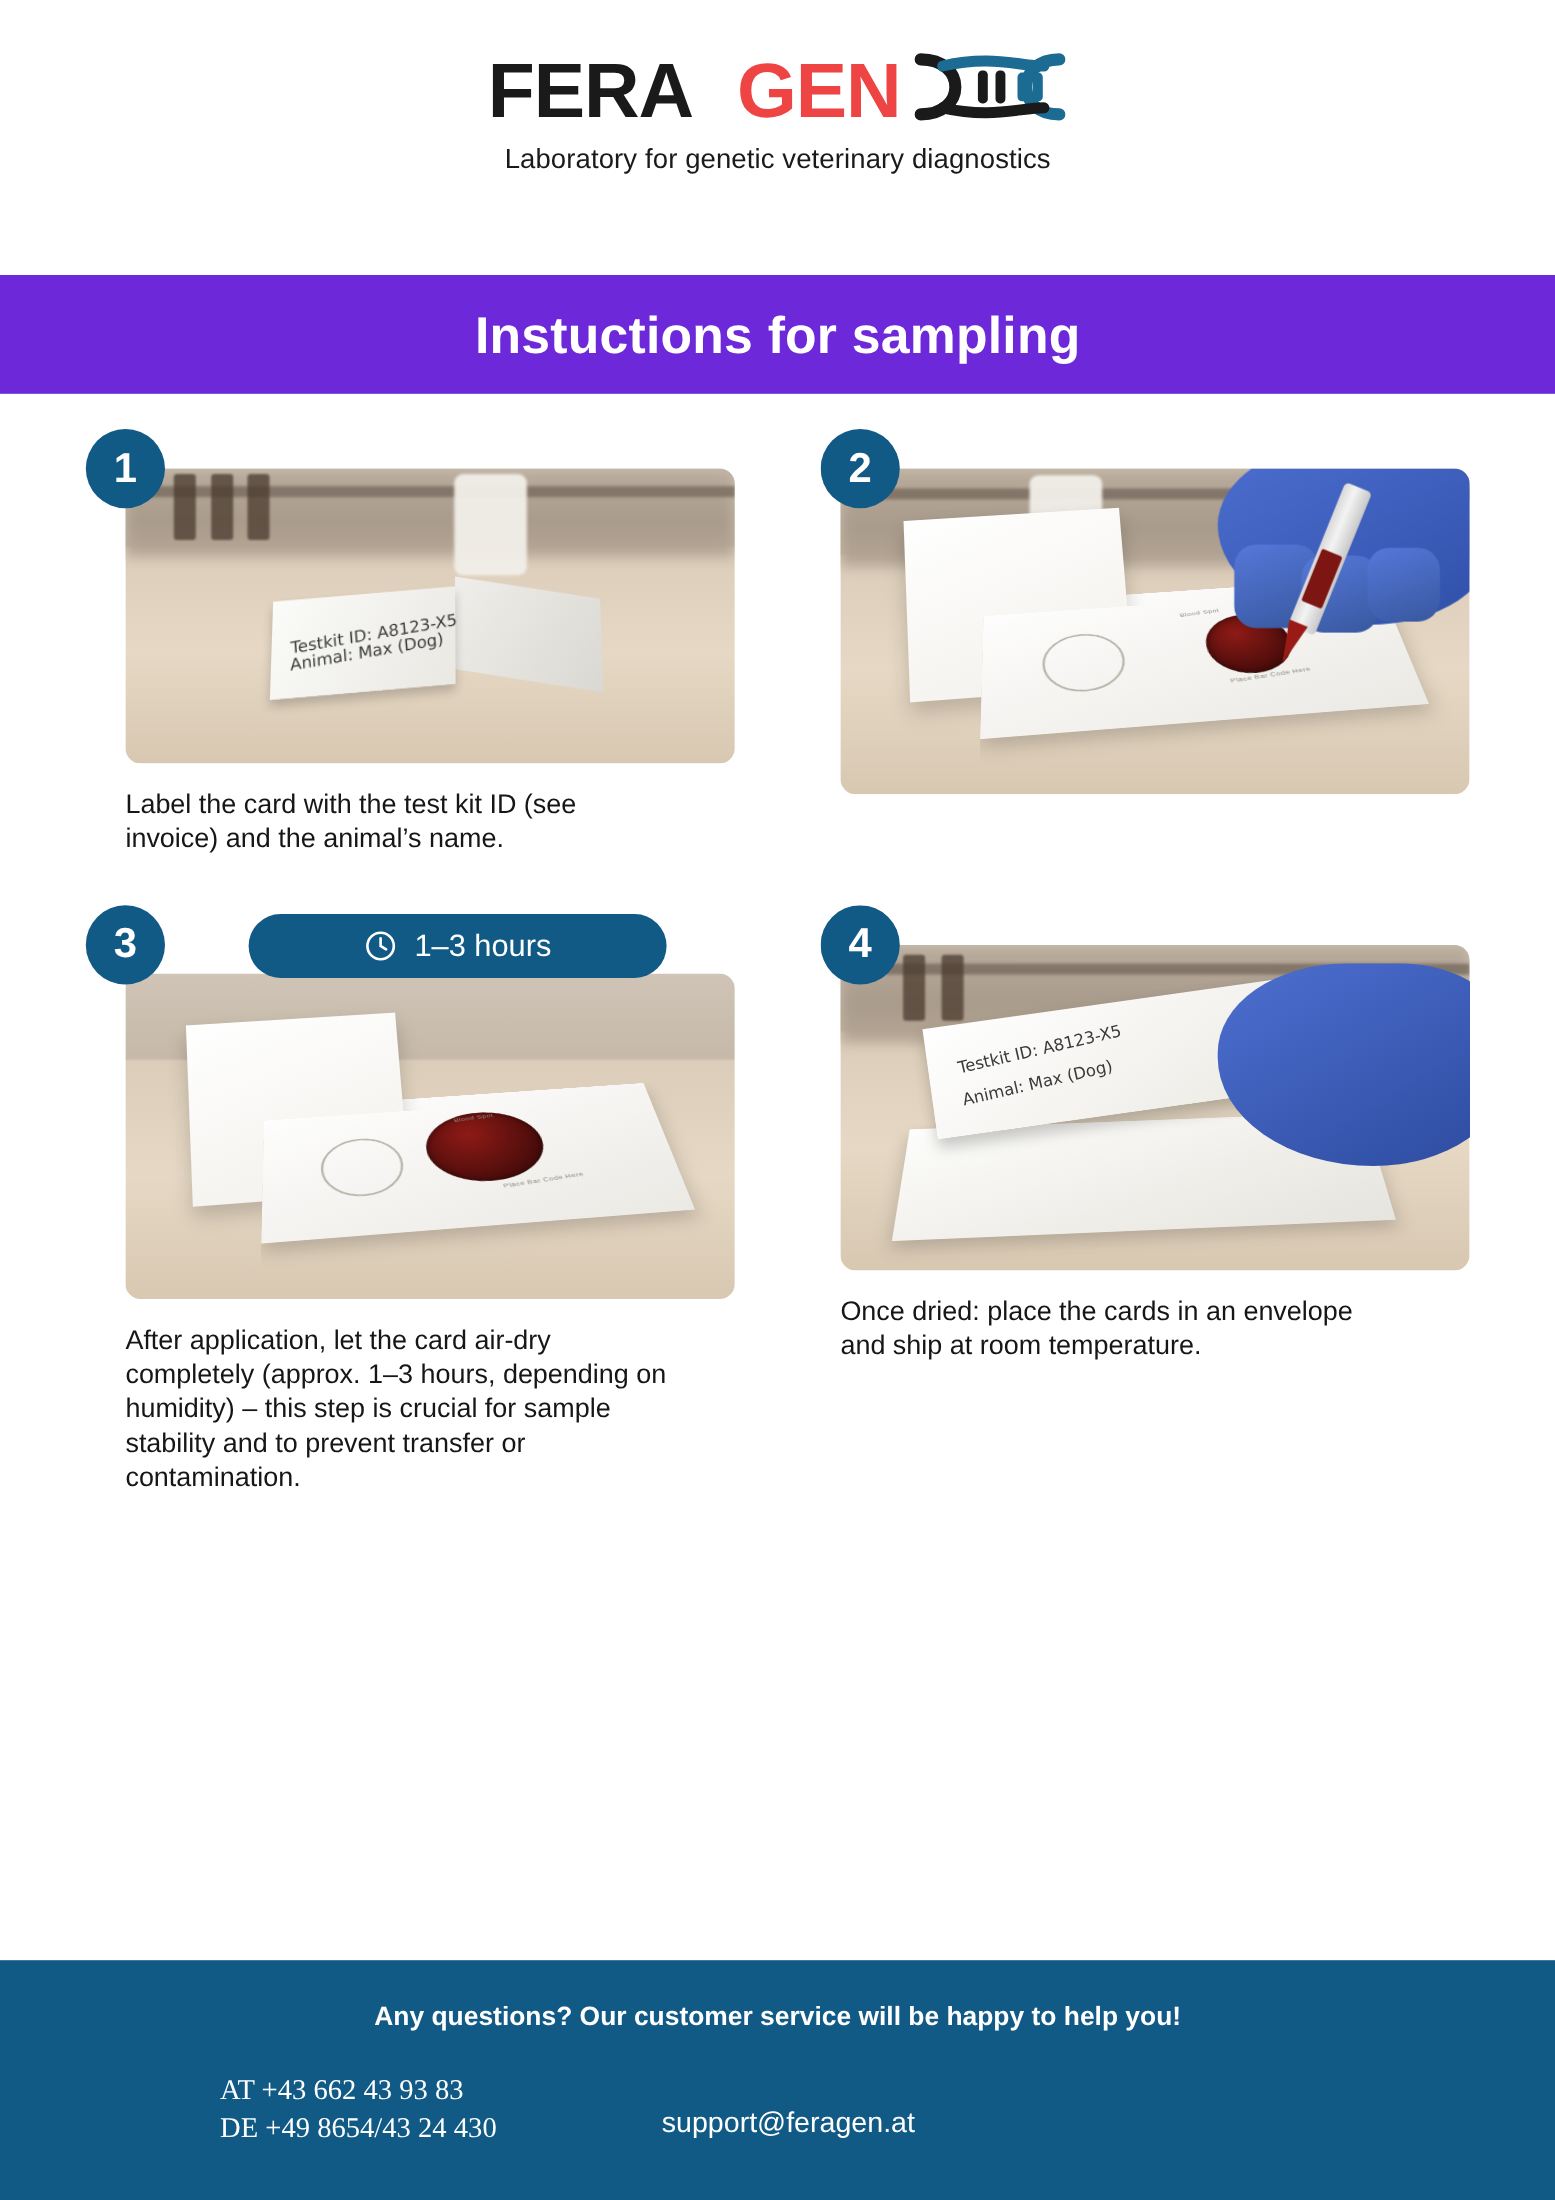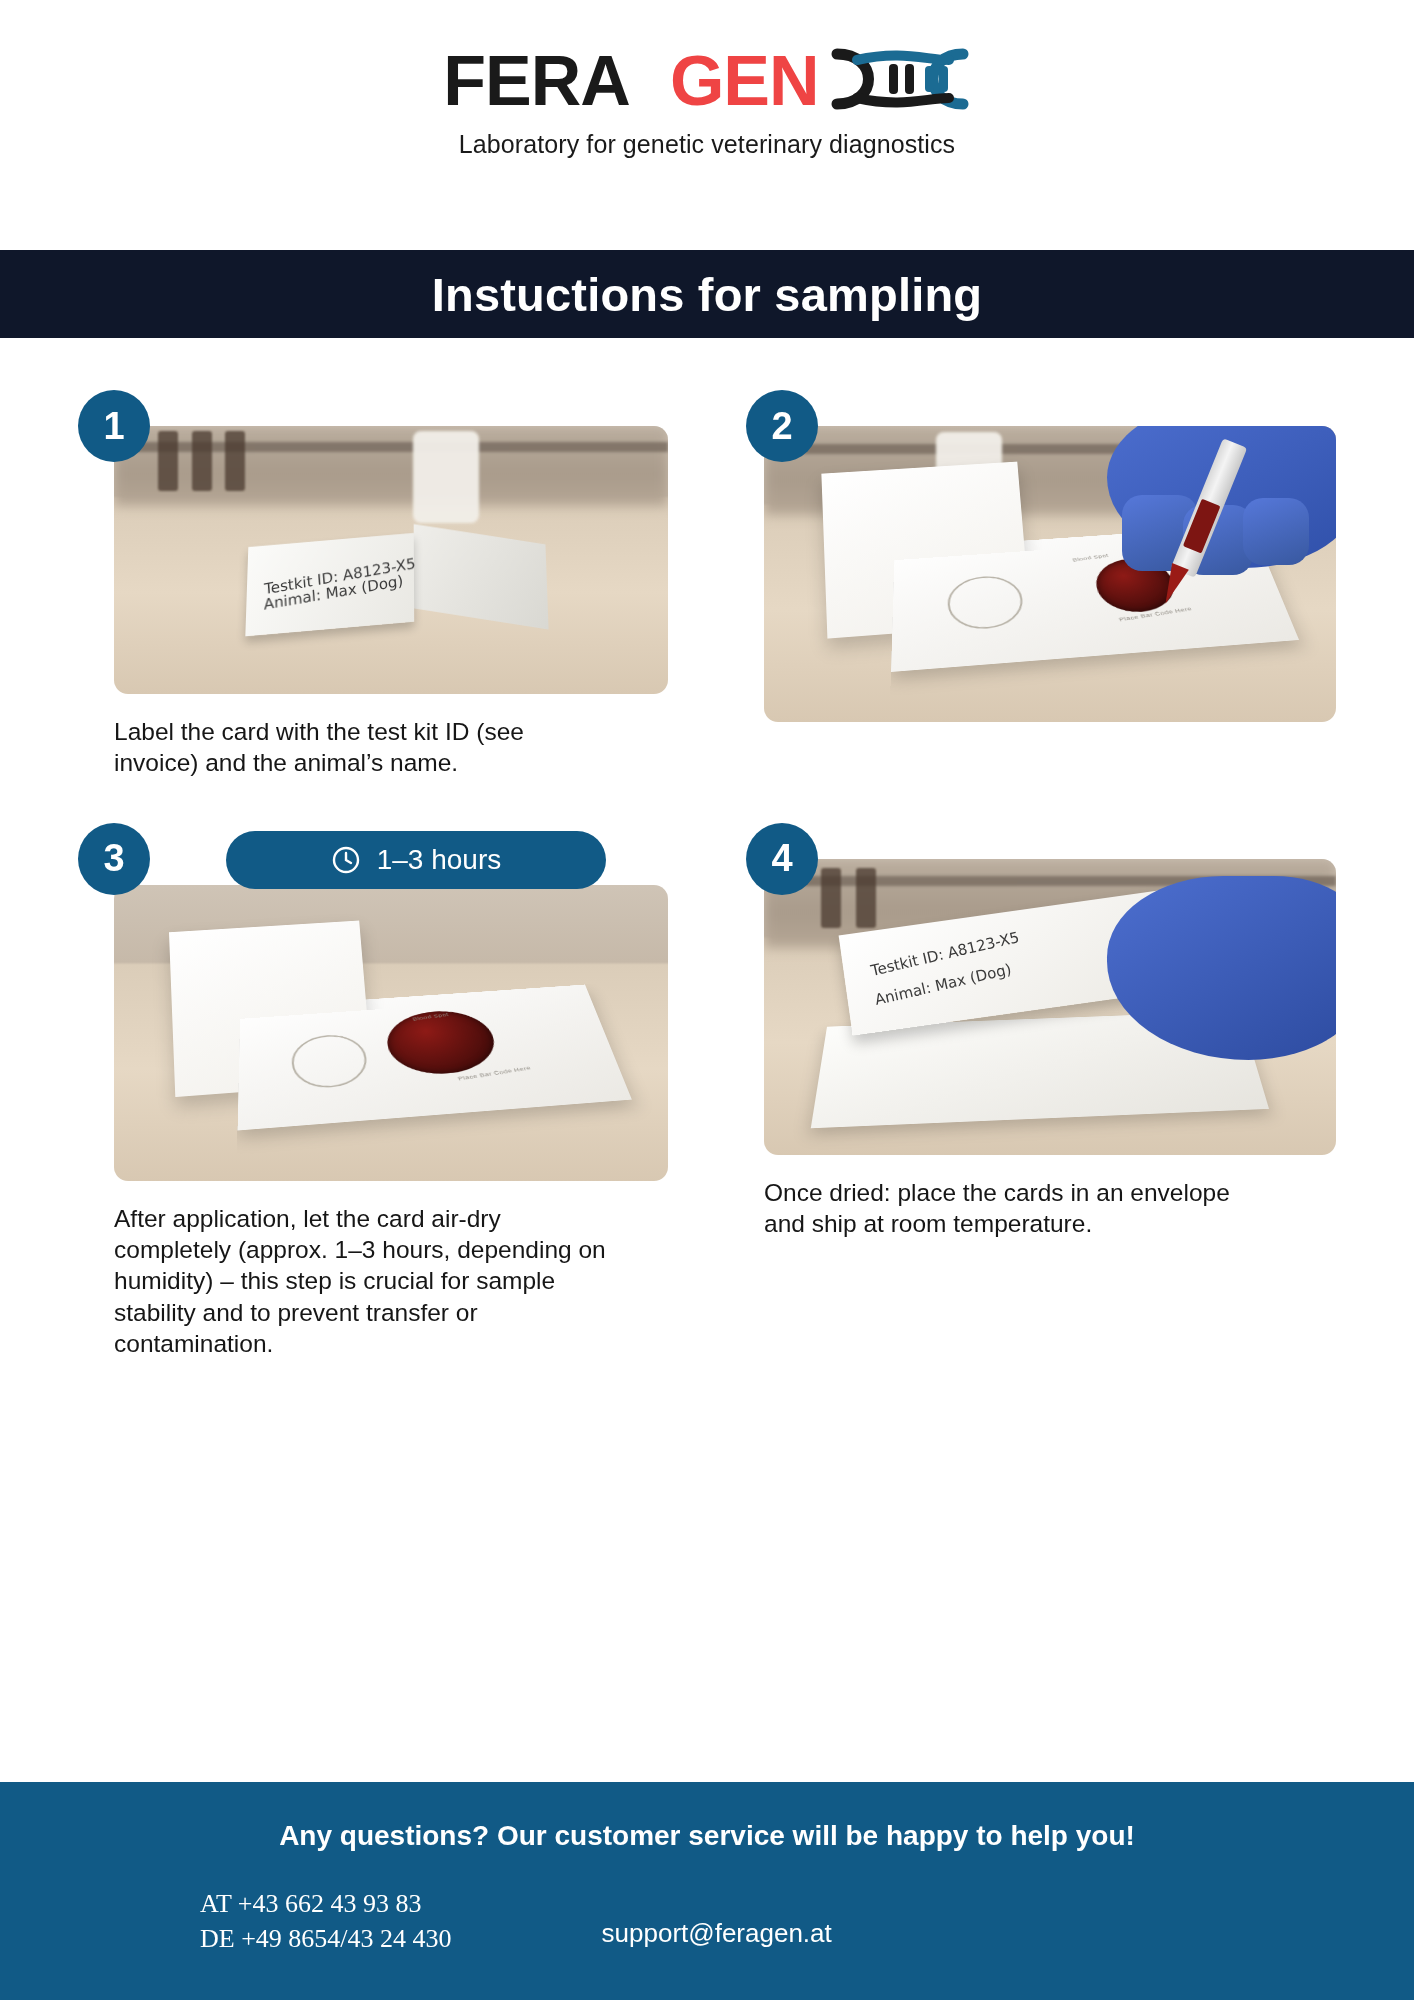--- a/index.html
+++ b/index.html
@@ -44,22 +44,22 @@
     color: #1a1a1a;
     letter-spacing: 0.1px;
   }
 
   
   .title-bar {
     position: absolute;
     top: 250px;
     left: 0;
     width: 100%;
-    height: 88px;
-    background: #0f172a;
+    height: 108px;
+    background: #6d28d9;
     display: flex;
     align-items: center;
     justify-content: center;
   }
   .title-bar h1 {
     margin: 0;
     color: #ffffff;
     font-size: 47px;
     font-weight: 700;
     letter-spacing: 0.2px;
@@ -332,21 +332,21 @@
     position: absolute;
     left: 0; bottom: 0;
     width: 100%;
     height: 218px;
     background: #115a86;
     color: #ffffff;
     padding: 38px 0 0 0;
   }
   .footer-title {
     text-align: center;
-    font-size: 28px;
+    font-size: 24px;
     font-weight: 700;
     margin-bottom: 34px;
   }
   .footer-cols {
     display: flex;
     justify-content: flex-start;
     padding-left: 200px;
     gap: 150px;
     align-items: flex-start;
   }

